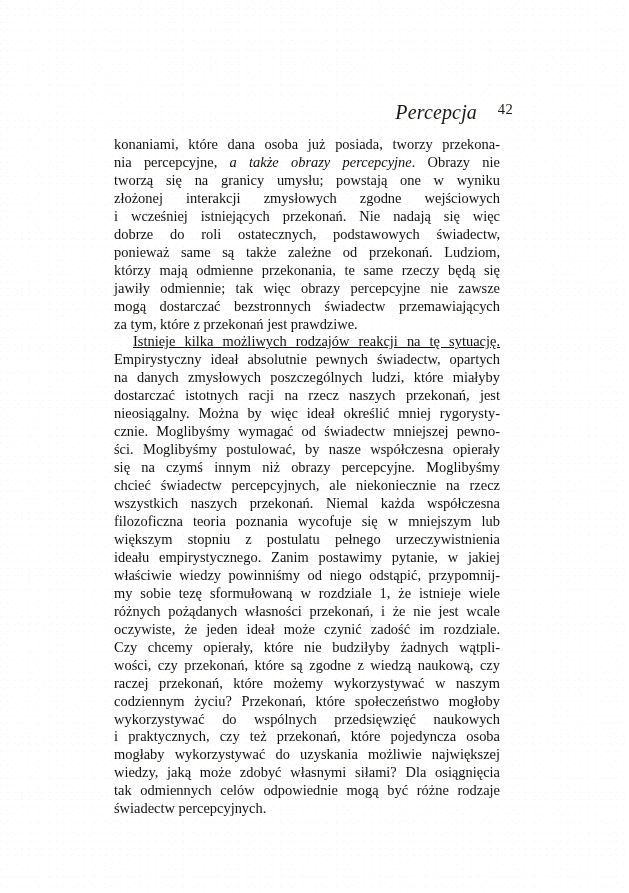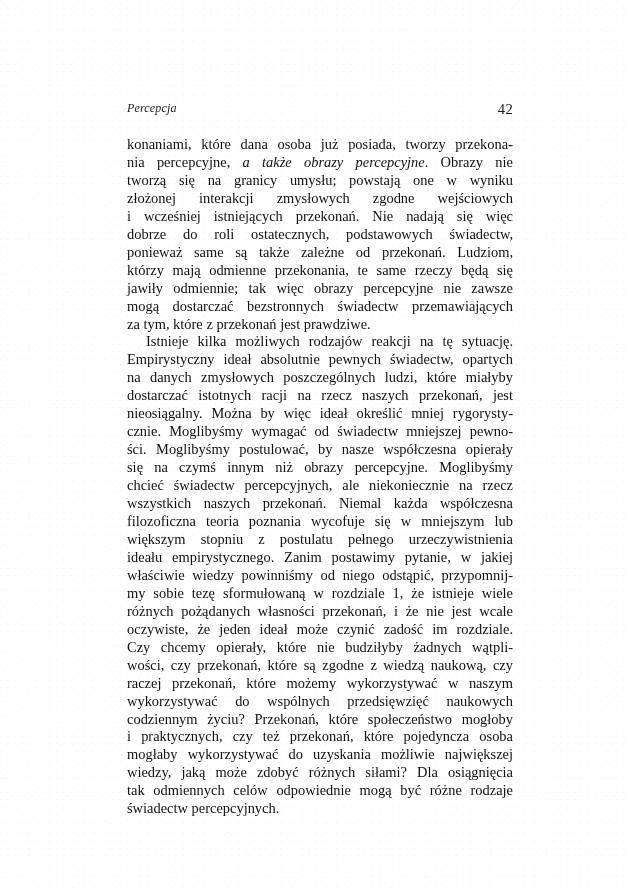--- a/index.html
+++ b/index.html
@@ -30,42 +30,42 @@
     position: absolute;
     top: 101px;
     left: 127px;
     width: 386px;
     height: 22px;
   }
   .running-head-title {
     position: absolute;
     left: 0;
     right: 0;
-    text-align: left;
+    text-align: right;
     font-style: italic;
-    font-size: 12px;
+    font-size: 20px;
     letter-spacing: 0.15px;
     color: #1a1916;
     padding-right: 36px;
     box-sizing: border-box;
   }
   .running-head-folio {
     position: absolute;
     right: 0;
     top: 0;
     font-size: 14.6px;
     color: #1a1916;
     letter-spacing: 0.3px;
   }
 
   
   .textblock {
     position: absolute;
     top: 136px;
-    left: 127px;
+    left: 114px;
     width: 386px;
   }
 
   .para {
     margin: 0;
     font-size: 14.45px;
     line-height: 17.95px;
     text-align: justify;
     text-justify: inter-word;
     color: #100f0d;
@@ -84,20 +84,21 @@
     text-align: justify;
     text-align-last: justify;
     white-space: nowrap;
   }
   .line.last {
     text-align-last: left;
     white-space: normal;
   }
   .line.first-indent {
     text-indent: 19px;
+    text-decoration: underline;
   }
 
   
   .grain {
     position: absolute;
     inset: 0;
     pointer-events: none;
     opacity: 0.022;
     background-image:
       radial-gradient(circle at 12% 22%, #000 0.6px, transparent 0.9px),
@@ -144,24 +145,24 @@
         <span class="line">filozoficzna teoria poznania wycofuje się w mniejszym lub</span>
         <span class="line">większym stopniu z postulatu pełnego urzeczywistnienia</span>
         <span class="line">ideału empirystycznego. Zanim postawimy pytanie, w jakiej</span>
         <span class="line">właściwie wiedzy powinniśmy od niego odstąpić, przypomnij-</span>
         <span class="line">my sobie tezę sformułowaną w rozdziale 1, że istnieje wiele</span>
         <span class="line">różnych pożądanych własności przekonań, i że nie jest wcale</span>
         <span class="line">oczywiste, że jeden ideał może czynić zadość im rozdziale.</span>
         <span class="line">Czy chcemy opierały, które nie budziłyby żadnych wątpli-</span>
         <span class="line">wości, czy przekonań, które są zgodne z wiedzą naukową, czy</span>
         <span class="line">raczej przekonań, które możemy wykorzystywać w naszym</span>
+        <span class="line">codziennym życiu? Przekonań, które społeczeństwo mogłoby</span>
         <span class="line">wykorzystywać do wspólnych przedsięwzięć naukowych</span>
-        <span class="line">codziennym życiu? Przekonań, które społeczeństwo mogłoby</span>
         <span class="line">i praktycznych, czy też przekonań, które pojedyncza osoba</span>
         <span class="line">mogłaby wykorzystywać do uzyskania możliwie największej</span>
-        <span class="line">wiedzy, jaką może zdobyć różnych siłami? Dla osiągnięcia</span>
+        <span class="line">wiedzy, jaką może zdobyć własnymi siłami? Dla osiągnięcia</span>
         <span class="line">tak odmiennych celów odpowiednie mogą być różne rodzaje</span>
         <span class="line last">świadectw percepcyjnych.</span>
       </p>
     </div>
 
   <div class="grain"></div>
 </div>
 
 </body></html>

